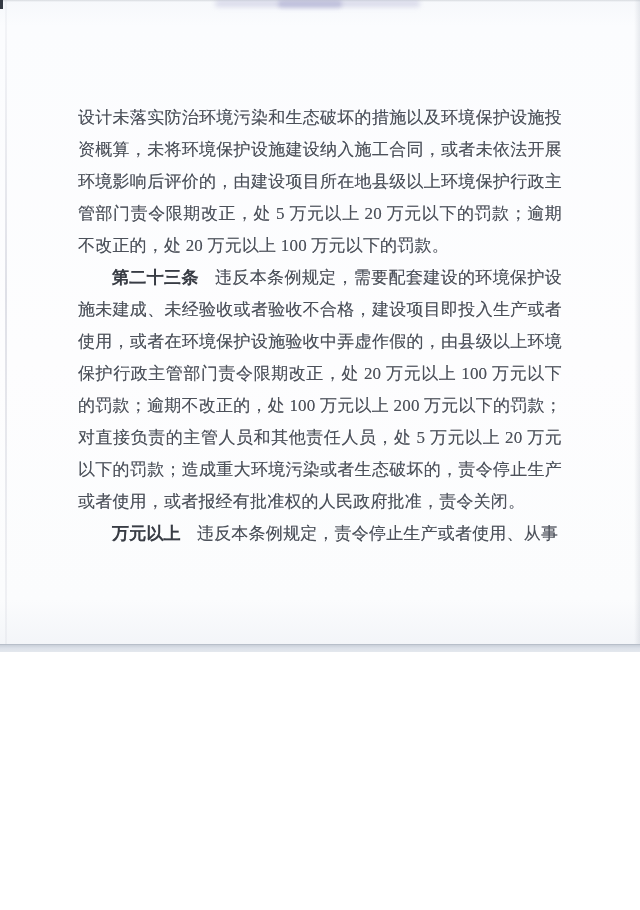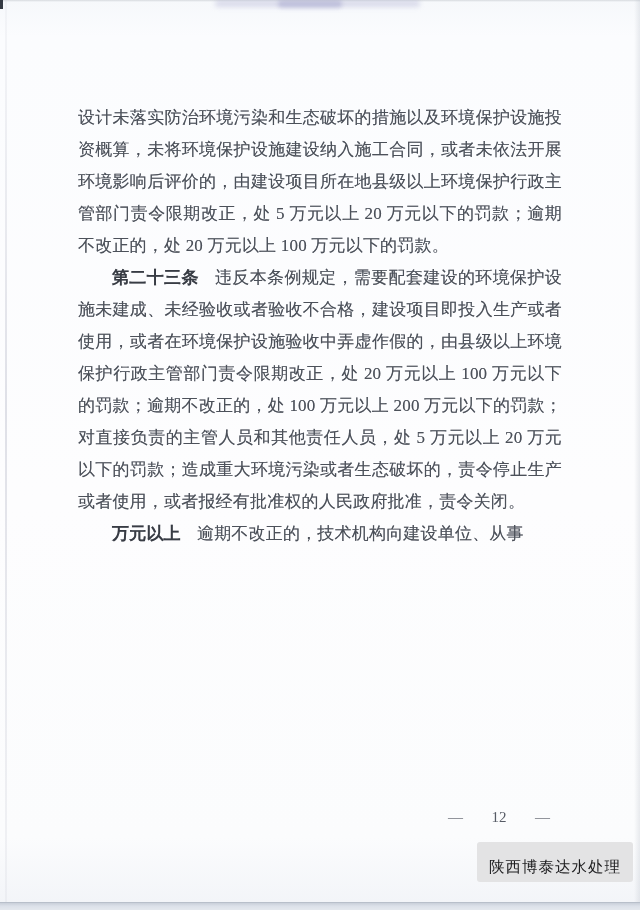--- a/index.html
+++ b/index.html
@@ -3,21 +3,21 @@
 <meta charset="utf-8">
 <style>
   html, body {
     margin: 0;
     padding: 0;
     background: #ffffff;
   }
   .scan-page {
     position: relative;
     width: 640px;
-    height: 910px;
+    height: 652px;
     overflow: hidden;
     background:
       linear-gradient(180deg, #f6f8fb 0%, #fbfcfe 4%, #fdfdfe 55%, #fbfcfd 92%, #f2f4f8 100%);
     font-family: "Liberation Serif", "DejaVu Serif", serif;
   }
   
   .top-edge-line {
     position: absolute; top: 0; left: 0; width: 100%; height: 2px;
     background: linear-gradient(180deg, #d7dade, rgba(215,218,222,0));
   }
@@ -133,21 +133,21 @@
   <div class="left-fold"></div>
   <div class="right-edge"></div>
 
   <main class="text-block">
     <p class="para no-indent"><span>设计未落实防治环境污染和生态破坏的措施以及环境保护设施投资概算，未将环境保护设施建设纳入施工合同，或者未依法开展环境影响后评价的，由建设项目所在地县级以上环境保护行政主管部门责令限期改正，处 5 万元以上 20 万元以下的罚款；逾期不改正的，处 20 万元以上 100 万元以下的罚款。</span></p>
 
 
     <p class="para"><span class="lead">第二十三条</span><span>违反本条例规定，需要配套建设的环境保护设施未建成、未经验收或者验收不合格，建设项目即投入生产或者使用，或者在环境保护设施验收中弄虚作假的，由县级以上环境保护行政主管部门责令限期改正，处 20 万元以上 100 万元以下的罚款；逾期不改正的，处 100 万元以上 200 万元以下的罚款；对直接负责的主管人员和其他责任人员，处 5 万元以上 20 万元以下的罚款；造成重大环境污染或者生态破坏的，责令停止生产或者使用，或者报经有批准权的人民政府批准，责令关闭。</span></p>
 
 
-    <p class="para"><span class="lead">万元以上</span><span>逾期不改正的，技术机构向建设单位、从事</span></p>
+    <p class="para"><span class="lead">万元以上</span><span>违反本条例规定，责令停止生产或者使用、从事</span></p>
   </main>
 
   <div class="footer">
     <span class="dash">—</span>
     <span>12</span>
     <span class="dash">—</span>
   </div>
 
   <div class="watermark">
     <div class="wm-company">陕西博泰达水处理</div>

